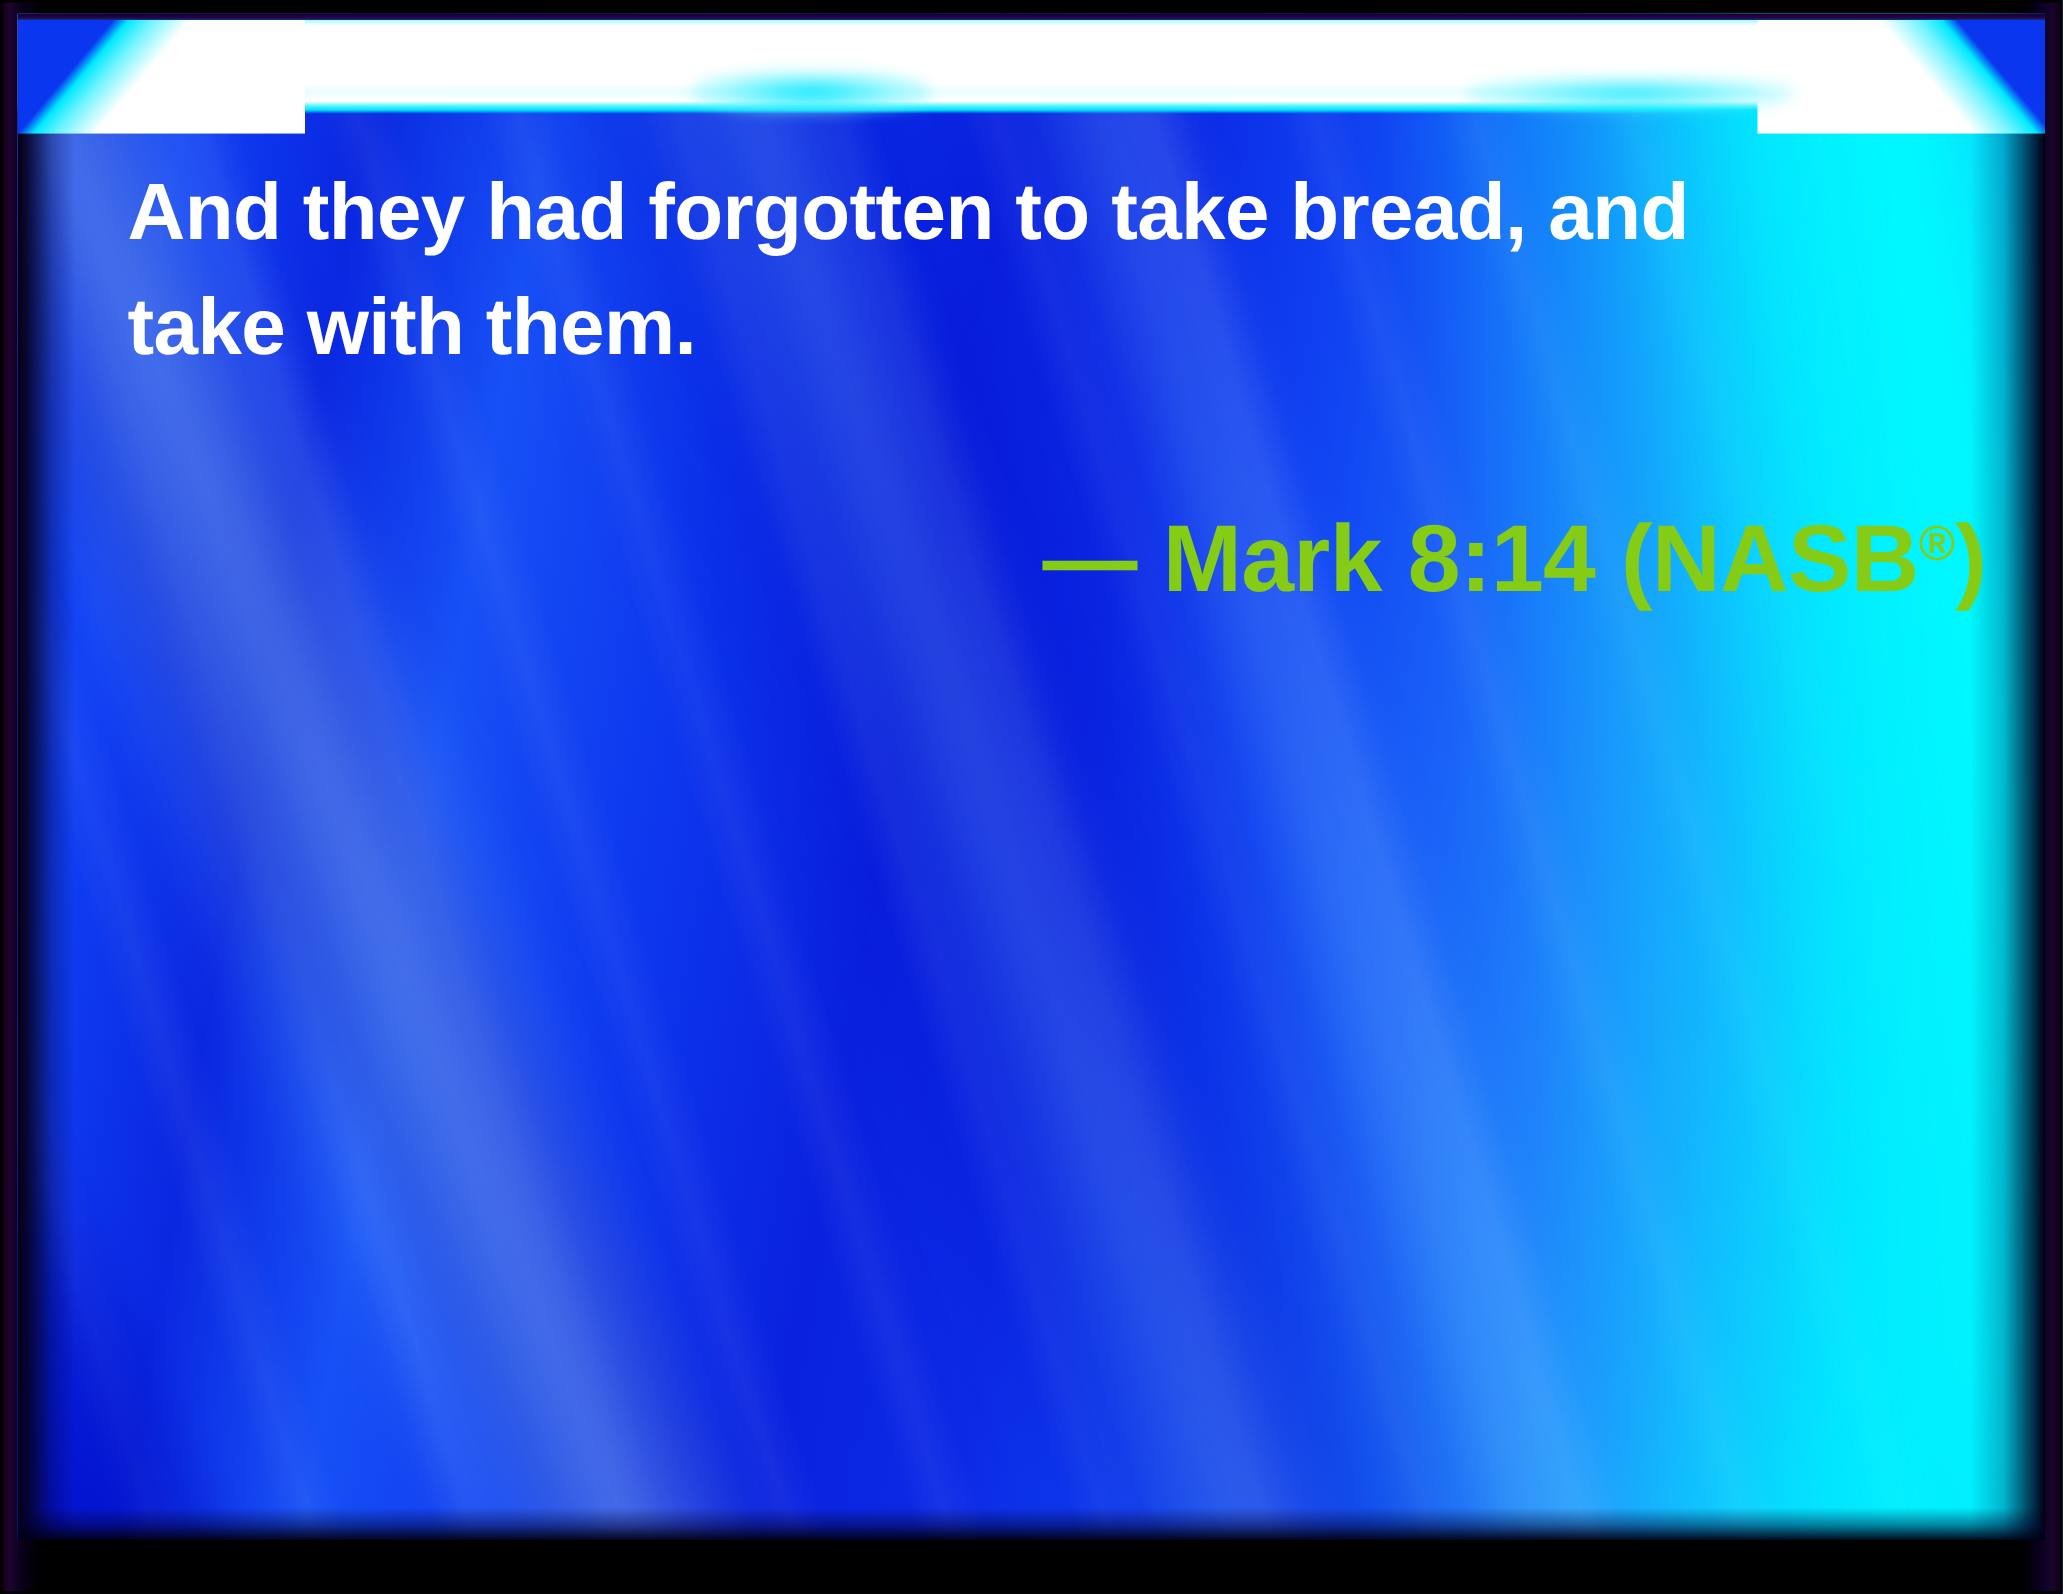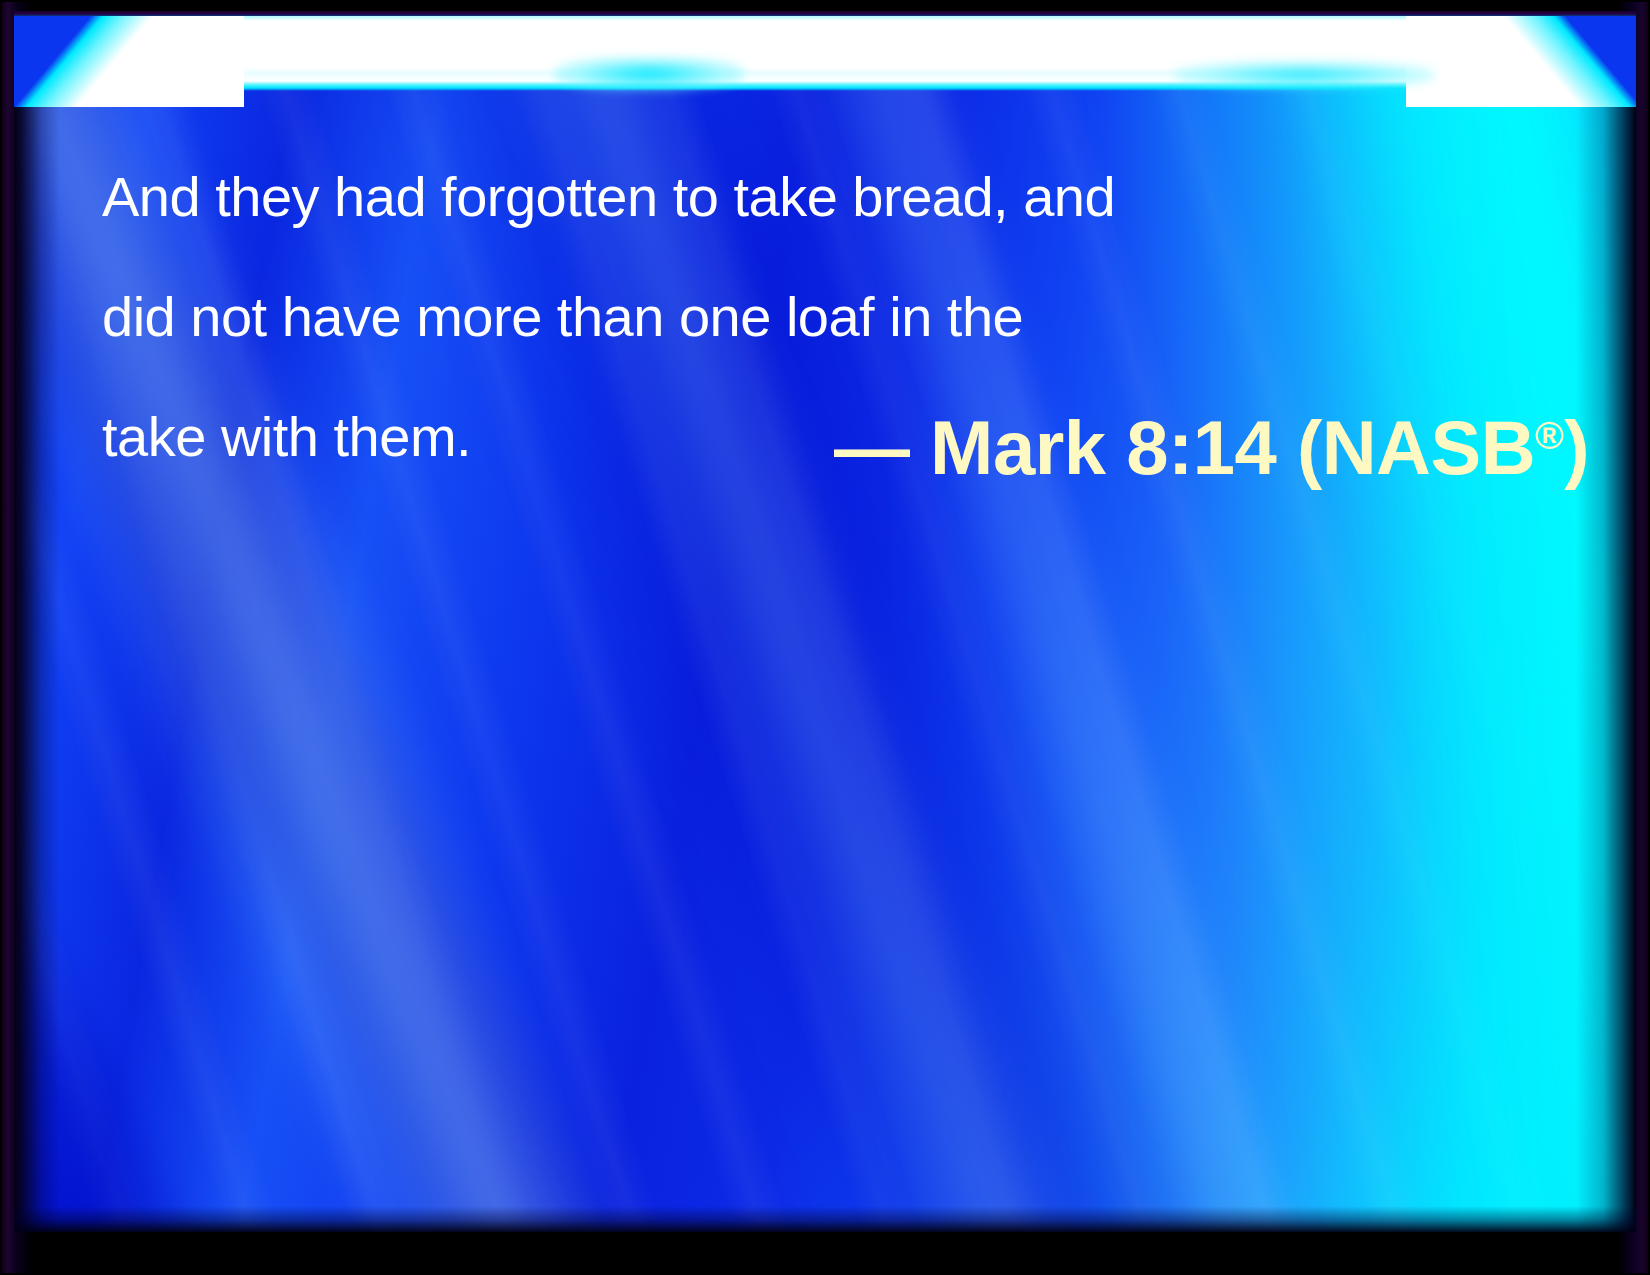--- a/index.html
+++ b/index.html
@@ -302,37 +302,36 @@
 
   
   .verse-block {
     position: absolute;
     left: 88px;
     top: 112px;
     width: 1420px;
   }
   .verse-line {
     font-family: "Liberation Sans", sans-serif;
-    font-weight: normal;
-    font-size: 56px;
+    font-weight: bold;
+    font-size: 64px;
     line-height: 92px;
     color: #ffffff;
     letter-spacing: -0.5px;
     white-space: nowrap;
-    margin-top: 28px;
   }
   .attribution {
     position: absolute;
     left: 820px;
     top: 378px;
     font-family: "Liberation Sans", sans-serif;
     font-weight: bold;
     font-size: 76px;
     line-height: 92px;
-    color: #fef9c3;
+    color: #84cc16;
     letter-spacing: -0.5px;
     white-space: nowrap;
   }
   .attribution .reg {
     font-size: 0.52em;
     vertical-align: 0.62em;
     letter-spacing: 0;
   }
 </style>
 </head>
@@ -365,20 +364,19 @@
       <div class="top-banner"></div>
       <div class="banner-wedge-left"></div>
       <div class="banner-wedge-right"></div>
       <div class="banner-blob"></div>
       <div class="banner-blob right"></div>
       <div class="banner-topline"></div>
     </div>
 
     <div class="verse-block">
       <div class="verse-line">And they had forgotten to take bread, and</div>
-      <div class="verse-line">did not have more than one loaf in the</div>
       <div class="verse-line">take with them.</div>
     </div>
 
     <div class="attribution"><span>—</span><span> Mark 8:14 (NASB</span><span class="reg">®</span><span>)</span></div>
 
   </div>
 </div>
 
 </body></html>

